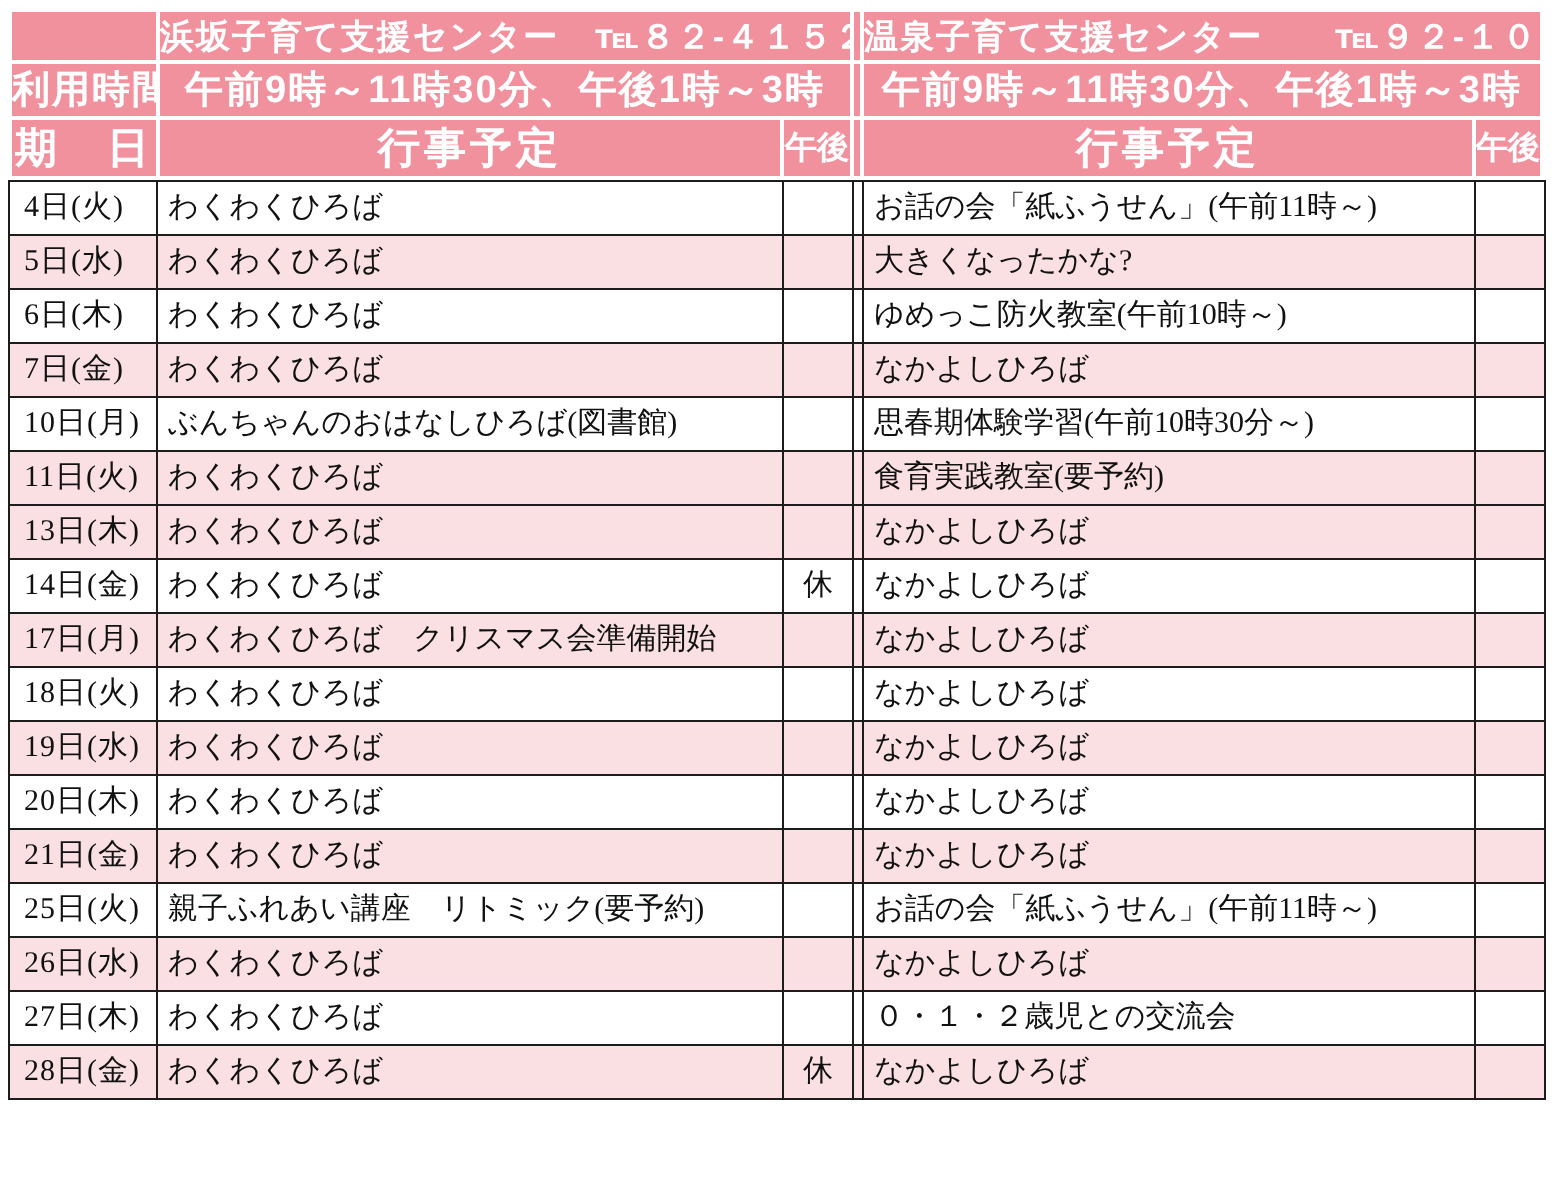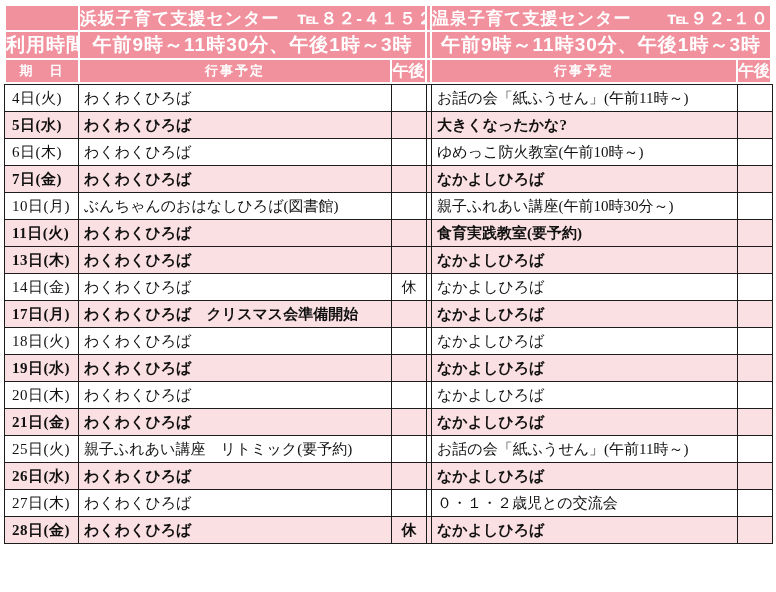--- a/index.html
+++ b/index.html
@@ -34,41 +34,41 @@
     font-family:"Liberation Sans","DejaVu Sans",sans-serif;
     font-weight:bold;
     text-align:center;
     vertical-align:middle;
     padding:0;
     overflow:hidden;
     white-space:nowrap;
   }
   .h-row1 td{height:24px;font-size:17px;letter-spacing:1px;}
   .h-row2 td{height:24px;font-size:19px;letter-spacing:1px;}
-  .h-row3 td{height:22px;font-size:13px;letter-spacing:2px;}
+  .h-row3 td{height:22px;font-size:21px;letter-spacing:2px;}
   .h-row3 td.pm{font-size:16px;letter-spacing:0;}
 
   
   table.body{
     border-collapse:collapse;
     width:768px;
     table-layout:fixed;
   }
   table.body td{
     border:1px solid var(--border_dark);
     height:27px;
     padding:0 5px;
     font-size:15px;
     line-height:26px;
     vertical-align:middle;
     background:var(--row_bg);
     overflow:hidden;
     white-space:nowrap;
   }
-  table.body tr.alt td{background:var(--row_alt_bg);font-weight:bold;}
+  table.body tr.alt td{background:var(--row_alt_bg);}
   table.body td.date{padding-left:7px;letter-spacing:0.5px;}
   table.body td.pmcell{
     border-left:1px dashed var(--border_dark);
     text-align:center;
     padding:0 2px;
   }
   table.body td.spacer{
     border-top:1px solid var(--border_dark);
     border-bottom:1px solid var(--border_dark);
     border-left:1px solid var(--border_dark);
@@ -154,21 +154,21 @@
       <td class="pmcell"></td>
       <td class="spacer"></td>
       <td>なかよしひろば</td>
       <td class="pmcell"></td>
     </tr>
         <tr>
       <td class="date">10日(月)</td>
       <td>ぶんちゃんのおはなしひろば(図書館)</td>
       <td class="pmcell"></td>
       <td class="spacer"></td>
-      <td>親子ふれあい講座(午前10時30分～)</td>
+      <td>思春期体験学習(午前10時30分～)</td>
       <td class="pmcell"></td>
     </tr>
         <tr class="alt">
       <td class="date">11日(火)</td>
       <td>わくわくひろば</td>
       <td class="pmcell"></td>
       <td class="spacer"></td>
       <td>食育実践教室(要予約)</td>
       <td class="pmcell"></td>
     </tr>

